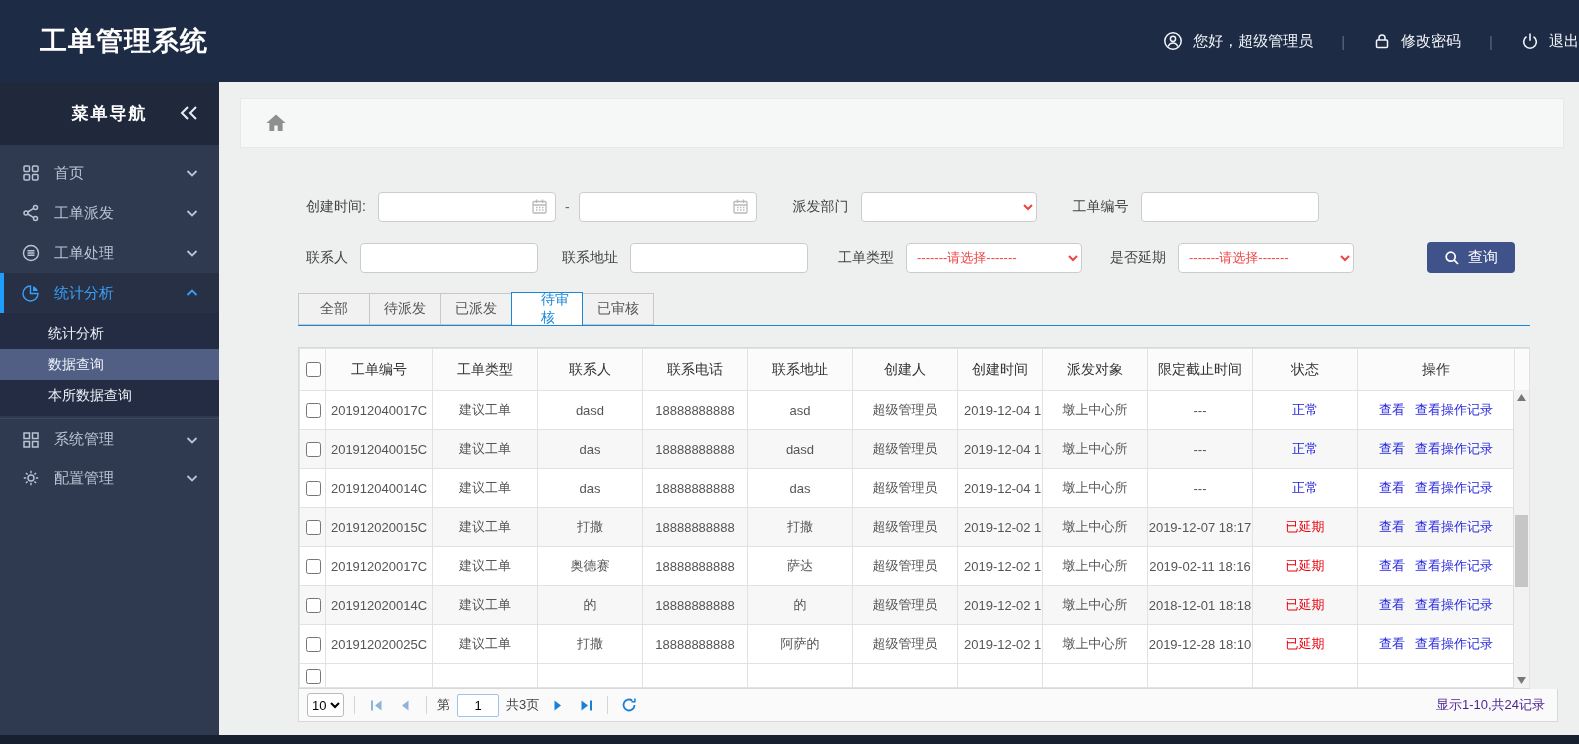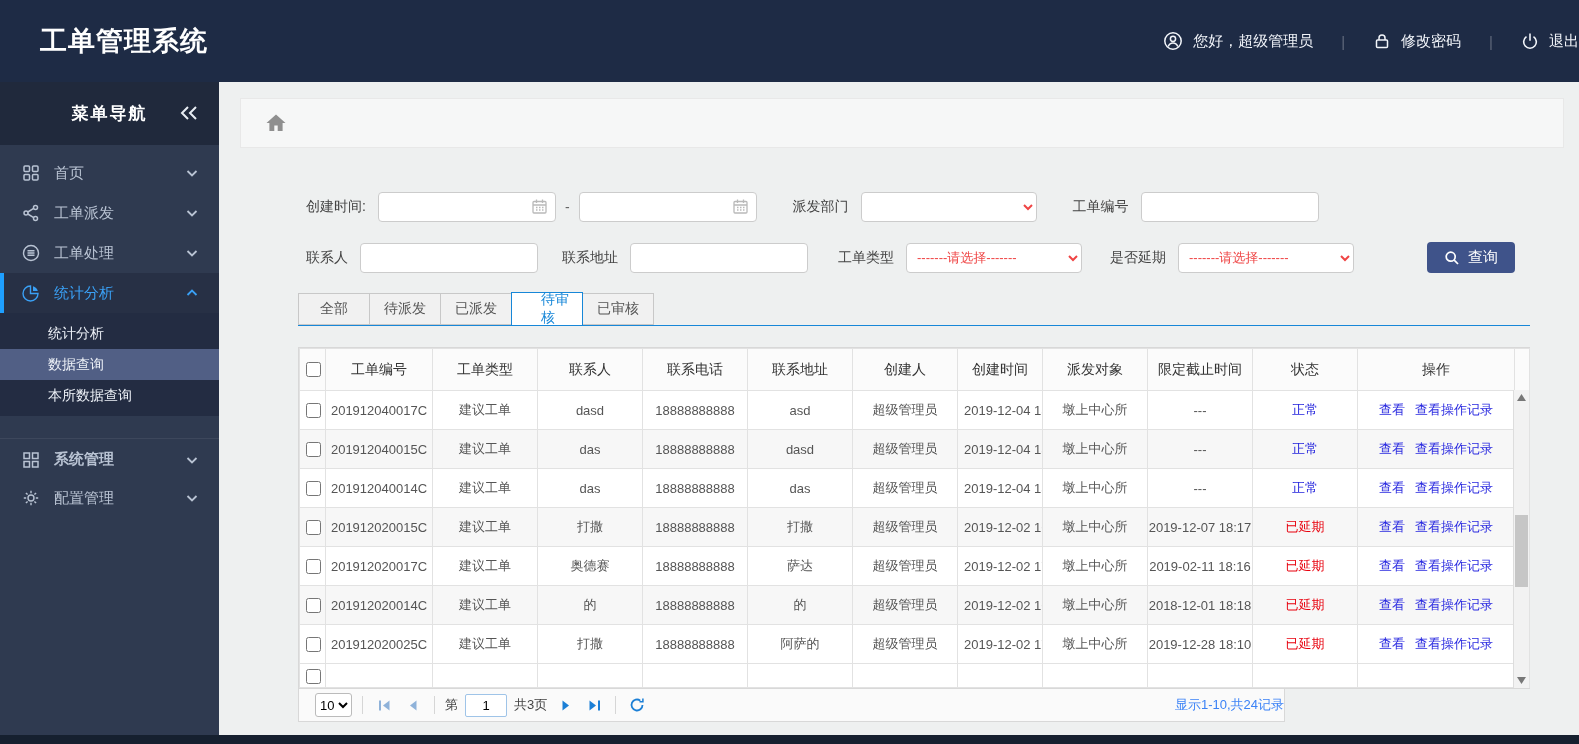--- a/index.html
+++ b/index.html
@@ -20,21 +20,21 @@
   .layout { display:flex; height:653px; }
   .footer { height:9px; background:#16202f; }
   
   .sidebar { width:219px; flex-shrink:0; background:#2f3a50; color:#b9c3d3; }
   .side-title { height:63px; background:#20293c; position:relative; display:flex; align-items:center; justify-content:center; color:#fff; font-size:17px; font-weight:bold; letter-spacing:2px; }
   .collapse { position:absolute; right:20px; top:23px; color:#e8edf4; cursor:pointer; }
   .menu { padding-top:8px; }
   .side-item { height:40px; display:flex; align-items:center; padding:0 20px 0 22px; font-size:15px; cursor:pointer; position:relative; }
   .side-item .s-icon { width:18px; height:18px; margin-right:14px; display:flex; align-items:center; }
   .side-item .chev { margin-left:auto; display:flex; }
-  .side-item.sect { border-top:1px solid rgba(255,255,255,.07); margin-top:22px; padding-top:2px;font-weight:bold; }
+  .side-item.sect { border-top:1px solid rgba(255,255,255,.07); margin-top:2px; padding-top:2px; }
   .side-item.active { color:#3aa0f5; background:#273045; }
   .side-item.active::before { content:""; position:absolute; left:0; top:0; bottom:0; width:4px; background:#1e9fff; }
   .submenu { background:#232c42; padding:5px 0; }
   .sub-item { height:31px; display:flex; align-items:center; padding-left:48px; font-size:14px; color:#eef2f8; cursor:pointer; }
   .sub-item.selected { background:#515f85; }
   
   .main { flex:1; }
   .breadcrumb { margin:16px 15px 0 21px; height:50px; background:#f6f7f7; border:1px solid #e8e8e8; display:flex; align-items:center; padding-left:24px; }
   .content { width:1232px; margin-left:79px; }
   
@@ -65,29 +65,29 @@
   td .op-link { color:#2a2ae0; text-decoration:none; margin:0 5px; cursor:pointer; }
   tr.partial td { height:10px; vertical-align:top; }
   tr.partial input { margin-top:5px; }
   input[type=checkbox] { width:15px; height:15px; cursor:pointer; }
   
   .vscroll { position:absolute; top:42px; right:0; bottom:0; width:16px; background:#f2f2f2; border-left:1px solid #ddd; }
   .vs-arrow { position:absolute; left:0; width:15px; height:13px; display:flex; align-items:center; justify-content:center; color:#777; cursor:pointer; }
   .vs-up { top:1px; } .vs-down { bottom:1px; }
   .vs-thumb { position:absolute; left:1px; width:13px; top:125px; height:72px; background:#c6c6c6; cursor:pointer; }
   
-  .pagebar { width:987px; height:33px; border:1px solid #d8d8d8; border-top:none; background:#fafafa; display:flex; align-items:center; padding:0 16px; gap:7px; font-size:13px; color:#444; position:relative; }
+  .pagebar { width:1260px; height:33px; border:1px solid #d8d8d8; border-top:none; background:#fafafa; display:flex; align-items:center; padding:0 8px; gap:7px; font-size:13px; color:#444; position:relative; }
   .pg-sel { height:24px; font-size:13px; border:1px solid #bbb; background:#fff; border-radius:3px; }
   .pg-sep { width:1px; height:18px; background:#d6d6d6; margin:0 3px; }
   .pg-btn { width:22px; height:22px; display:flex; align-items:center; justify-content:center; cursor:pointer; }
   .pg-btn.on { color:#1b7fd6; }
   .pg-btn.off { color:#8fb2d9; }
   .pg-input { width:42px; height:23px; border:1px solid #9fc4e8; border-radius:2px; text-align:center; font-size:13px; outline:none; }
   .pg-refresh { color:#1b7fd6; }
-  .pg-summary { position:absolute; right:0; color:#3b82f6; }
+  .pg-summary { position:absolute; right:12px; color:#4c1d95; }
 </style>
 </head>
 <body>
 
 <div class="topbar">
   <div class="app-title">工单管理系统</div>
   <div class="top-right">
     <div class="hdr-item">
       <span class="i20">
           <svg width="20" height="20" viewBox="0 0 20 20" fill="none" stroke="currentColor" stroke-width="1.5">

